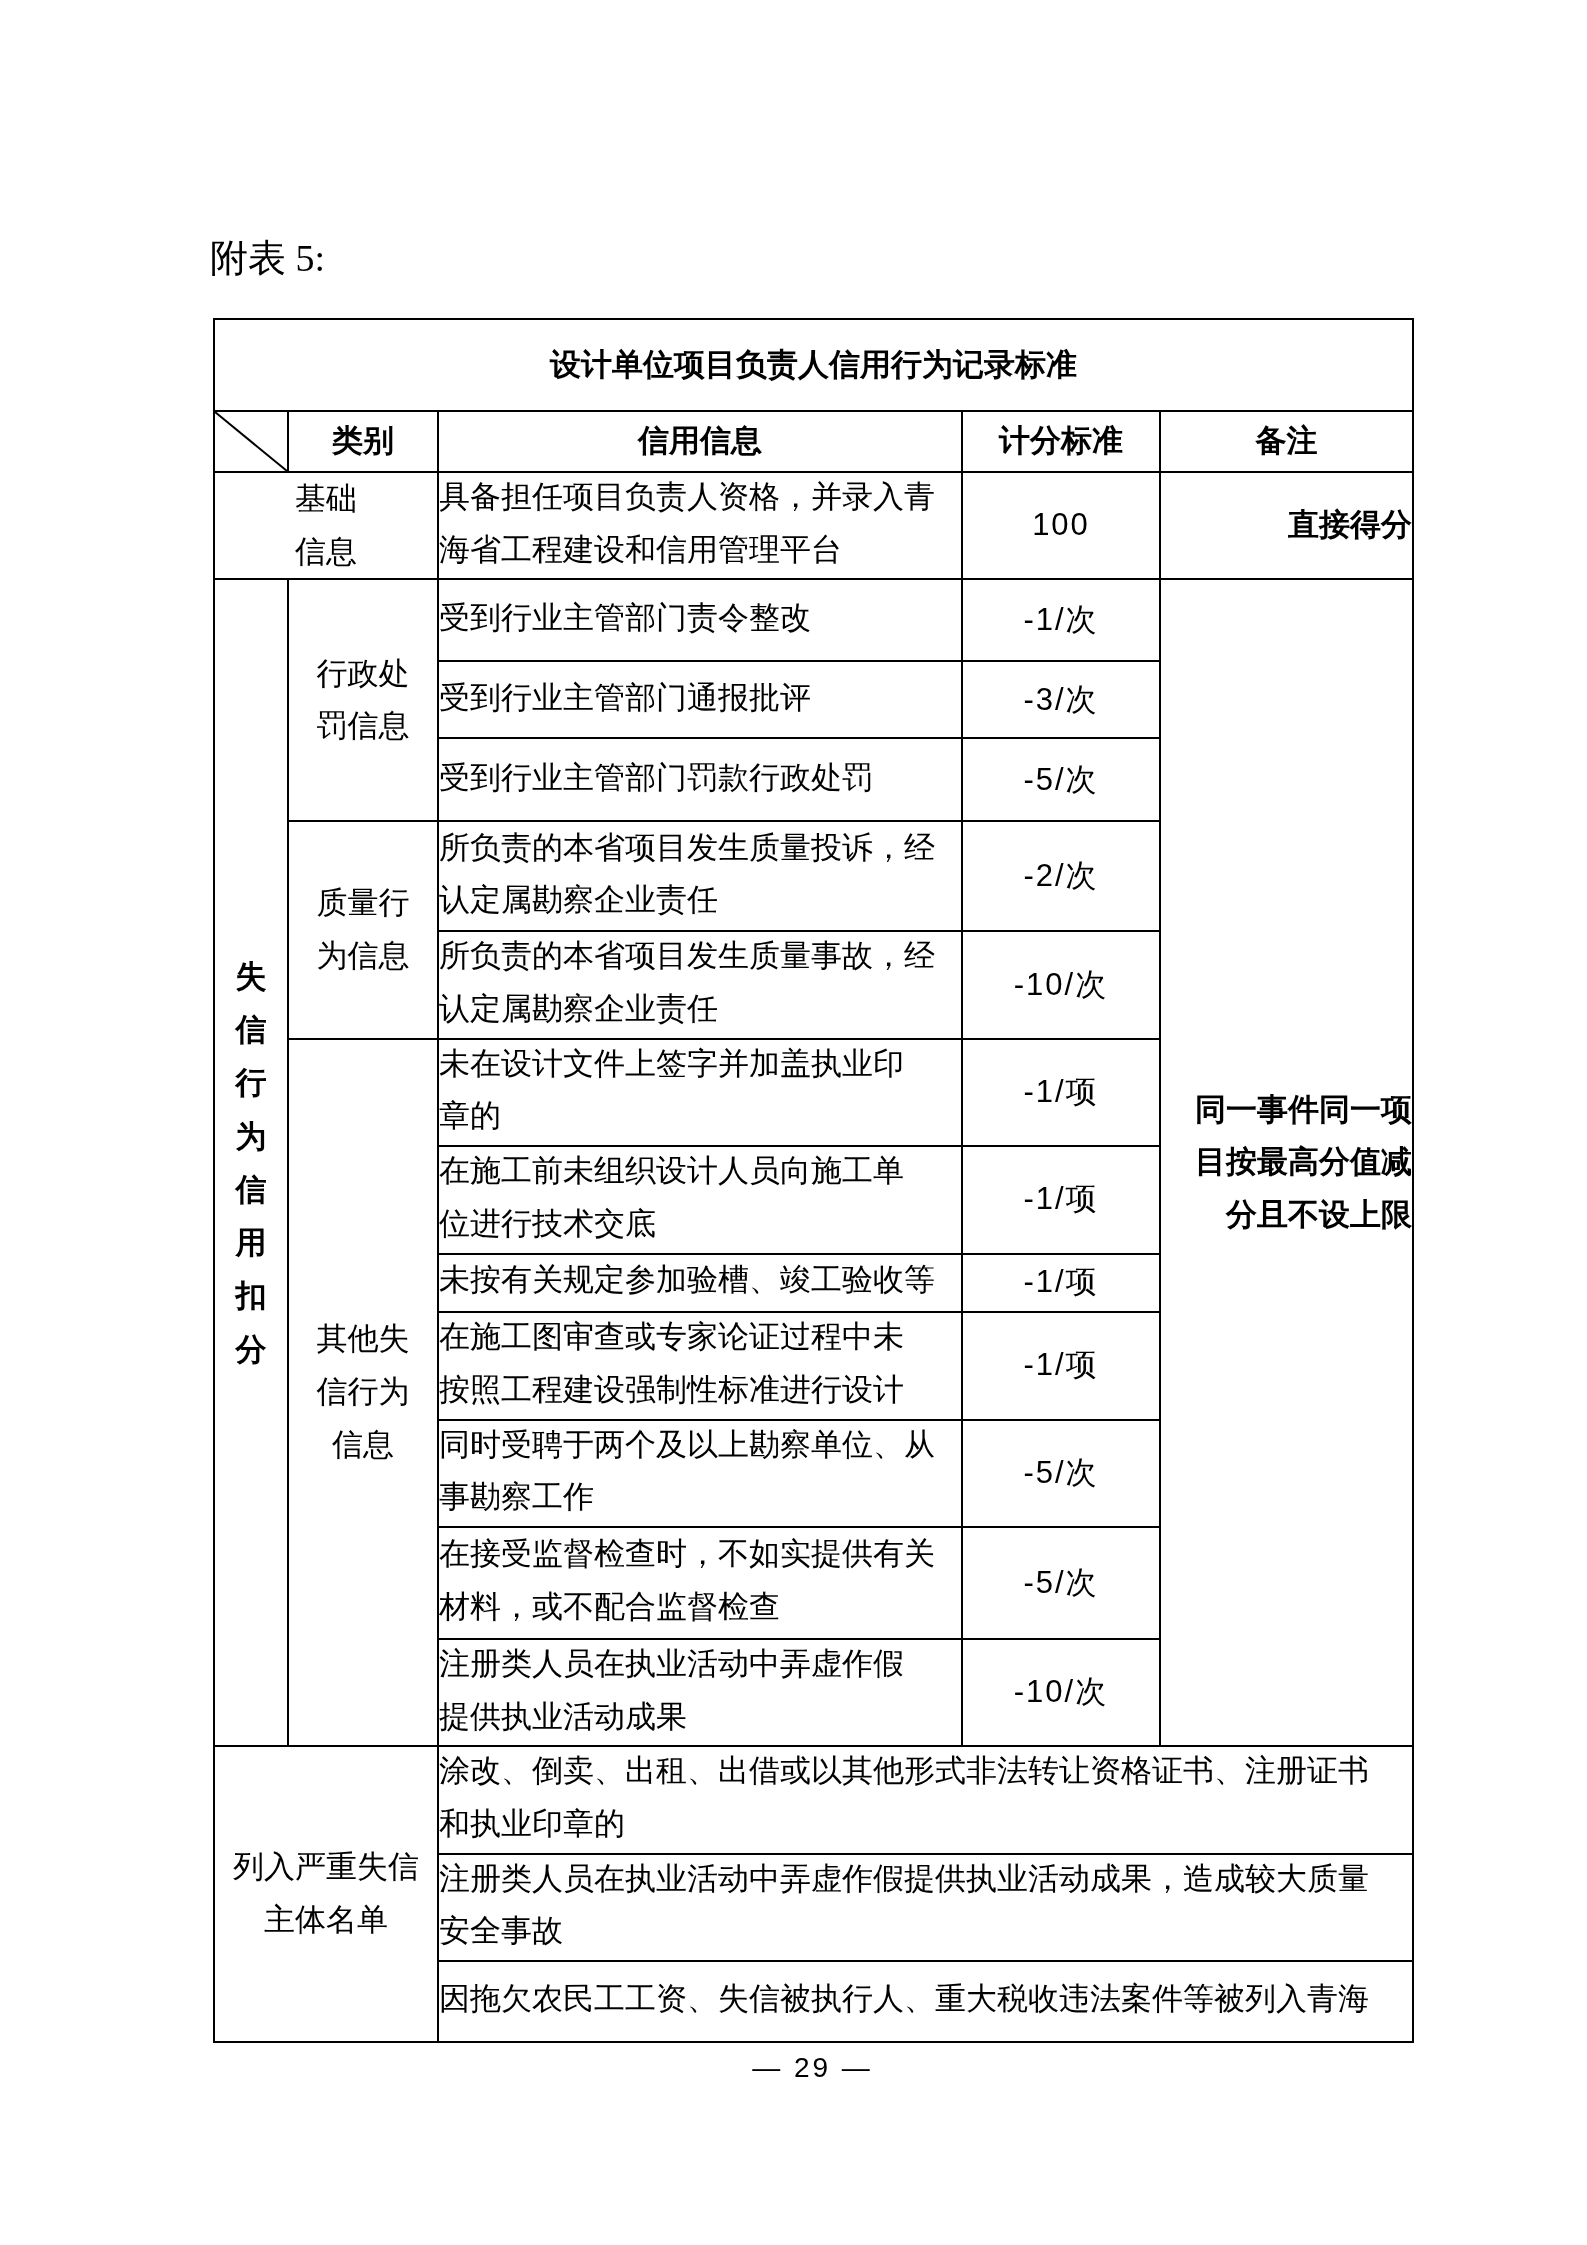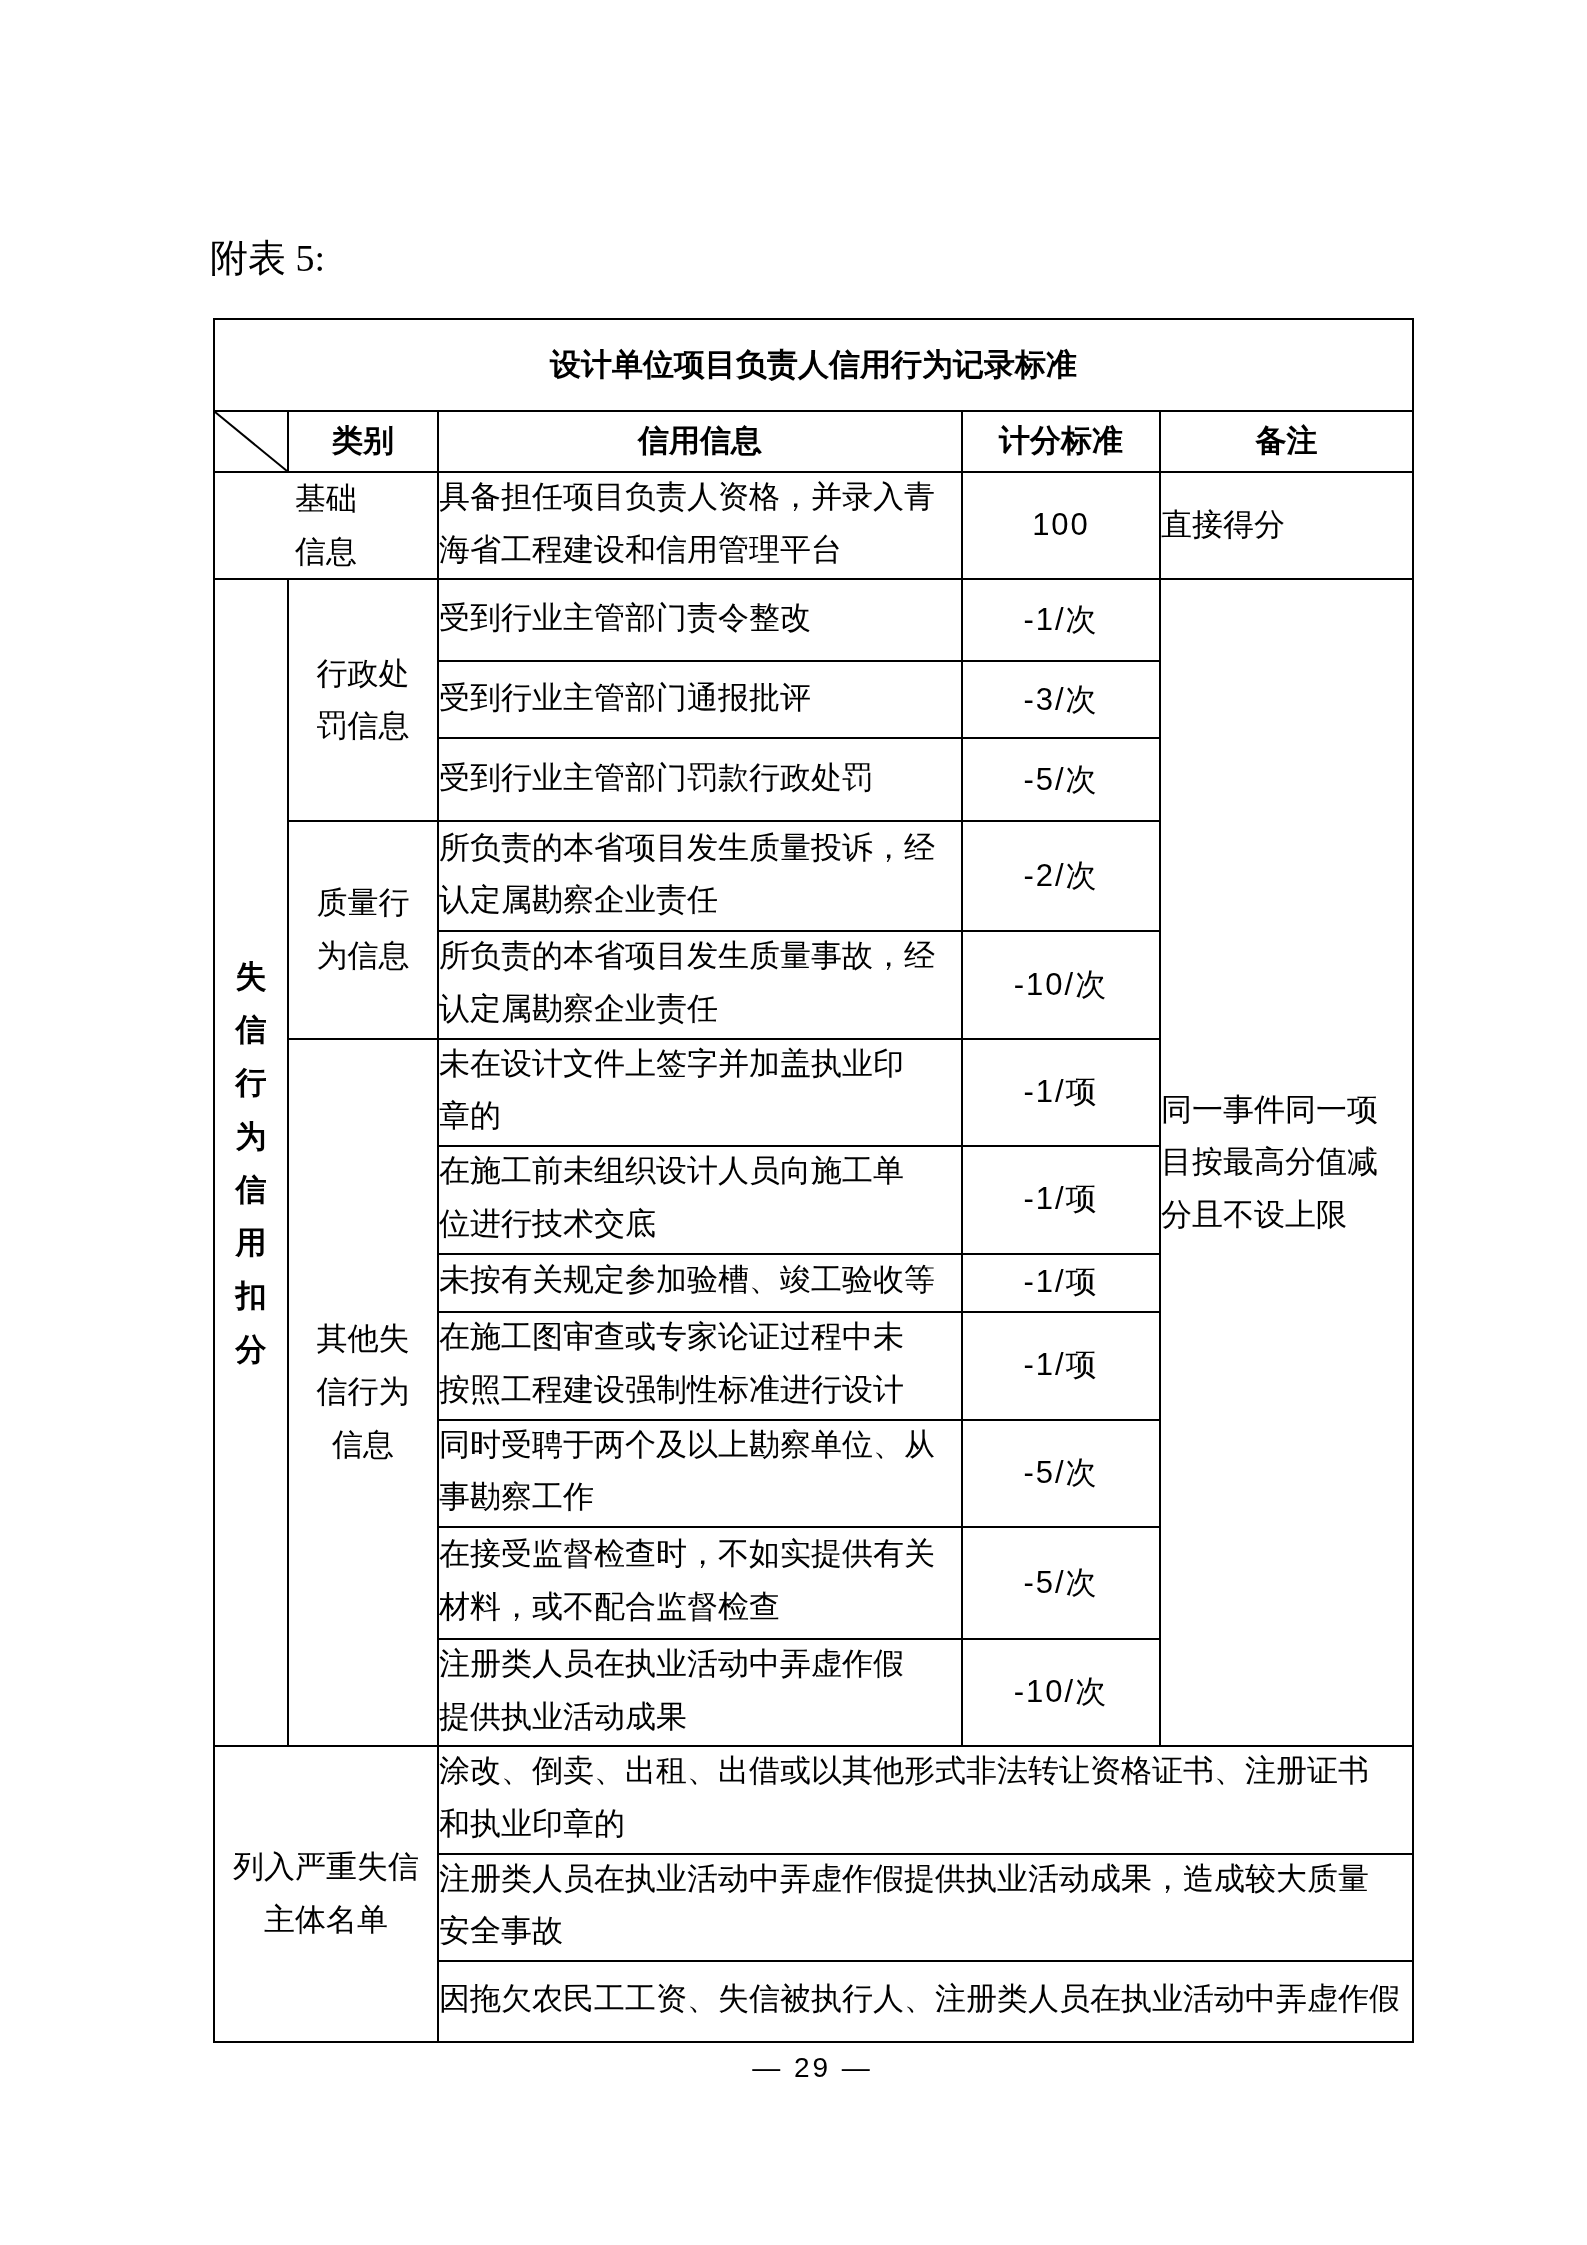--- a/index.html
+++ b/index.html
@@ -62,24 +62,25 @@
     text-align: left;
     white-space: pre-line;
     padding: 6px 16px;
     font-family: Liberation Mono, monospace;
   }
   td.score {
     text-align: center;
     letter-spacing: 2px;
   }
   td.remark {
-    text-align: left;
+    text-align: right;
     white-space: pre-line;
     padding: 6px 14px;
     line-height: 1.95;
+    font-weight: bold;
   }
   td.side-label-cell { padding: 0; }
   .vertical-label {
     display: block;
     width: 1.08em;
     margin: 0 auto;
     font-weight: bold;
     font-size: 31px;
     line-height: 1.72;
     text-align: center;
@@ -215,20 +216,20 @@
       <td colspan="2" rowspan="3" class="cat">列入严重失信
 主体名单</td>
       <td colspan="3" class="info">涂改、倒卖、出租、出借或以其他形式非法转让资格证书、注册证书
 和执业印章的</td>
     </tr>
     <tr style="height:76px">
       <td colspan="3" class="info">注册类人员在执业活动中弄虚作假提供执业活动成果，造成较大质量
 安全事故</td>
     </tr>
     <tr style="height:81px">
-      <td colspan="3" class="info">因拖欠农民工工资、失信被执行人、注册类人员在执业活动中弄虚作假</td>
+      <td colspan="3" class="info">因拖欠农民工工资、失信被执行人、重大税收违法案件等被列入青海</td>
     </tr>
   </tbody>
     </table>
 
   <div class="footer">— 29 —</div>
 
 </div>
 
 </body></html>

